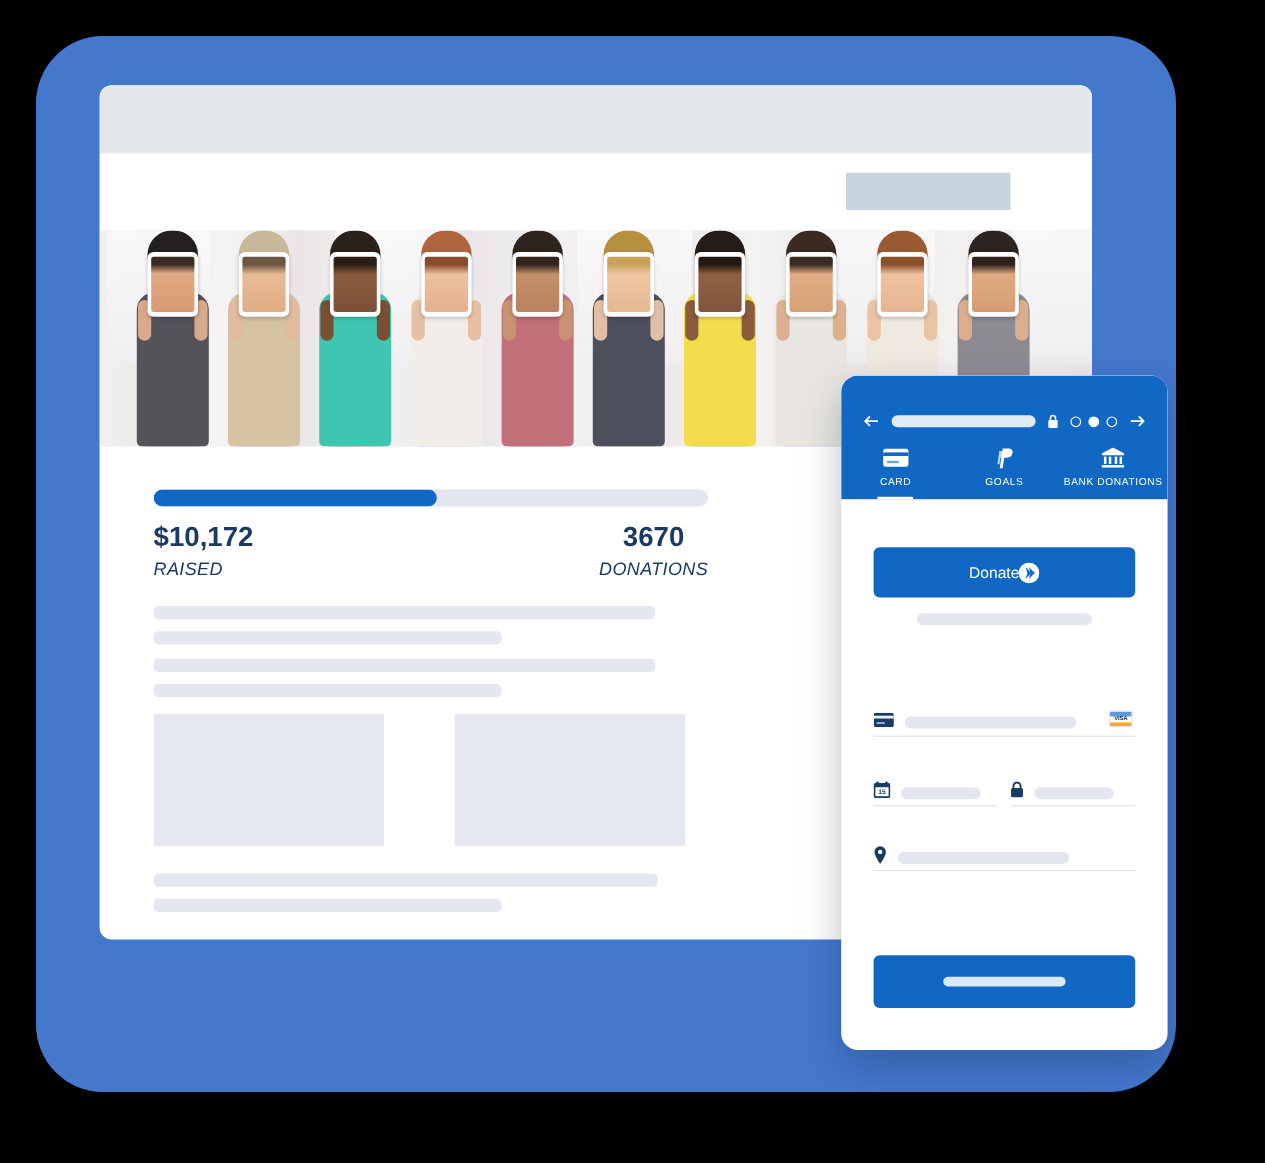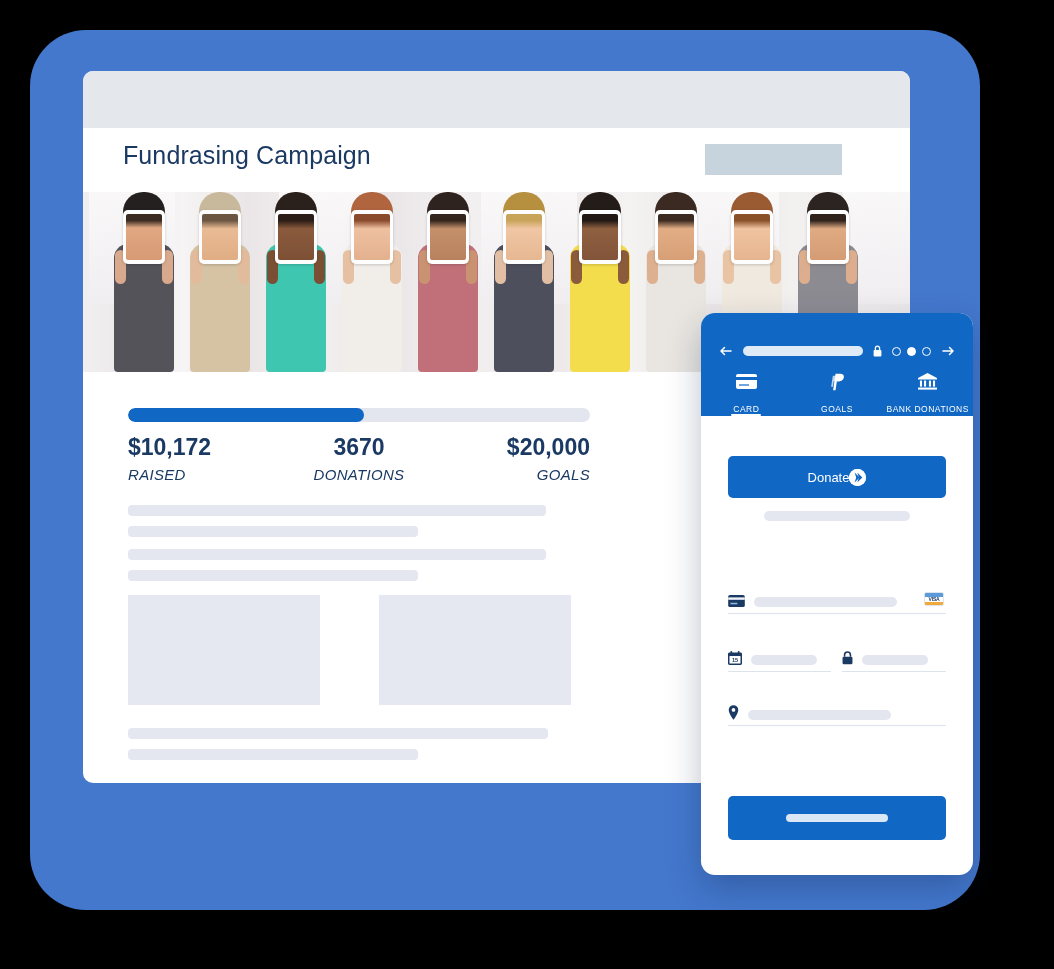--- a/index.html
+++ b/index.html
@@ -213,21 +213,20 @@
     display: flex;
   }
   .tab {
     flex: 1;
     display: flex;
     flex-direction: column;
     align-items: center;
     justify-content: flex-start;
     position: relative;
     padding-top: 1px;
-    gap: 8px;
   }
   .tab-icon { height: 19px; display: flex; align-items: center; justify-content: center; }
   .tab-label {
     margin-top: 5px;
     font-size: 8.5px;
     color: #ffffff;
     letter-spacing: .5px;
     white-space: nowrap;
   }
   .tab-underline {
@@ -329,21 +328,20 @@
 
 <div id="stage">
 
   <div class="blue-frame"></div>
 
   <div class="browser-card">
 
     <div class="browser-chrome"></div>
     <div class="browser-titlebar"></div>
 
-    <div class="page-title">Fundrasing Campaign</div>
     <div class="header-badge"></div>
 
     <div class="hero">
       <div class="hero-bg"></div>
       <div class="hero-window" style="left:6px;width:86px;"></div>
       <div class="hero-window" style="left:196px;width:96px;"></div>
       <div class="hero-window" style="left:398px;width:96px;"></div>
       <div class="hero-window" style="left:600px;width:96px;"></div>
       <div class="hero-window" style="left:760px;width:70px;"></div>
 
@@ -463,24 +461,20 @@
     </div>
 
     <div class="stats">
       <div class="stat">
         <div class="stat-value">$10,172</div>
         <div class="stat-label">RAISED</div>
       </div>
       <div class="stat center">
         <div class="stat-value">3670</div>
         <div class="stat-label">DONATIONS</div>
-      </div>
-      <div class="stat right">
-        <div class="stat-value">$20,000</div>
-        <div class="stat-label">GOALS</div>
       </div>
     </div>
 
     <div class="sk" style="left:45px; top:434px; width:418px;"></div>
     <div class="sk" style="left:45px; top:455px; width:290px;"></div>
     <div class="sk" style="left:45px; top:478px; width:418px;"></div>
     <div class="sk" style="left:45px; top:499px; width:290px;"></div>
 
     <div class="sk-block" style="left:45px; top:524px; width:192px; height:110px;"></div>
     <div class="sk-block" style="left:296px; top:524px; width:192px; height:110px;"></div>

